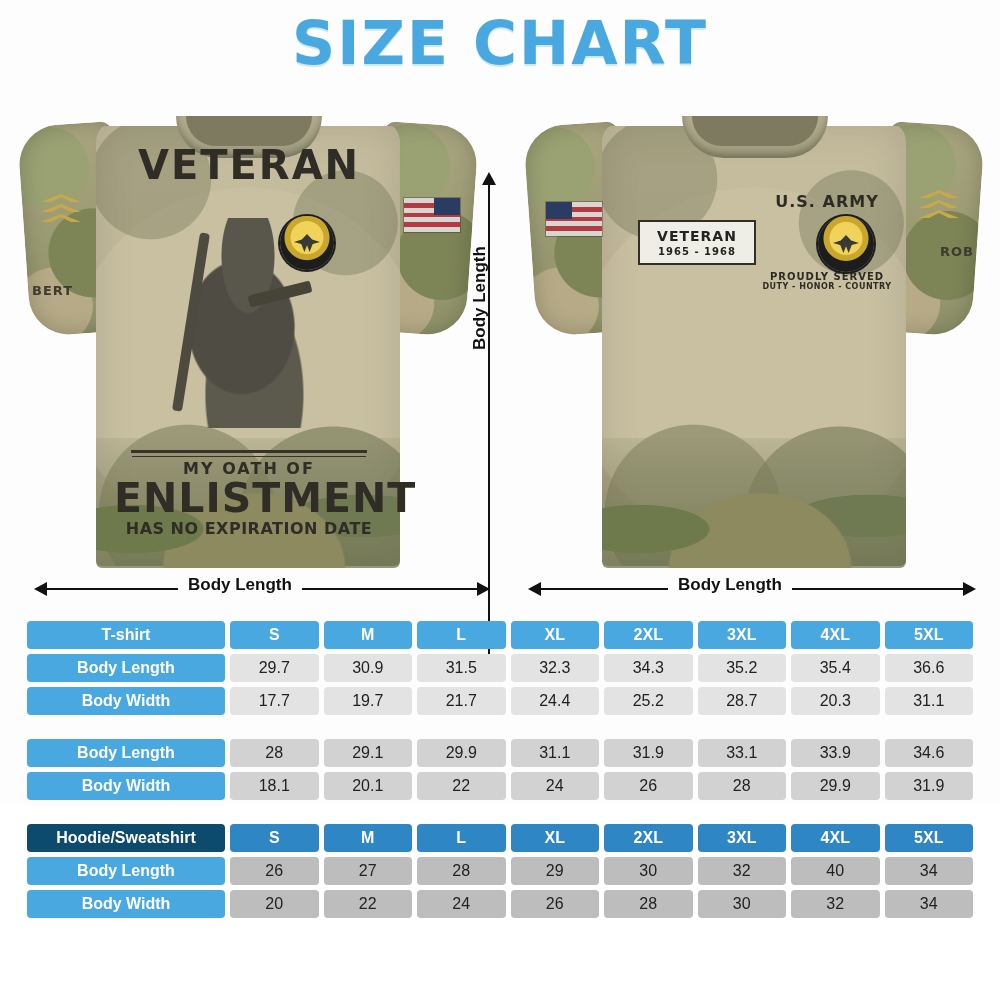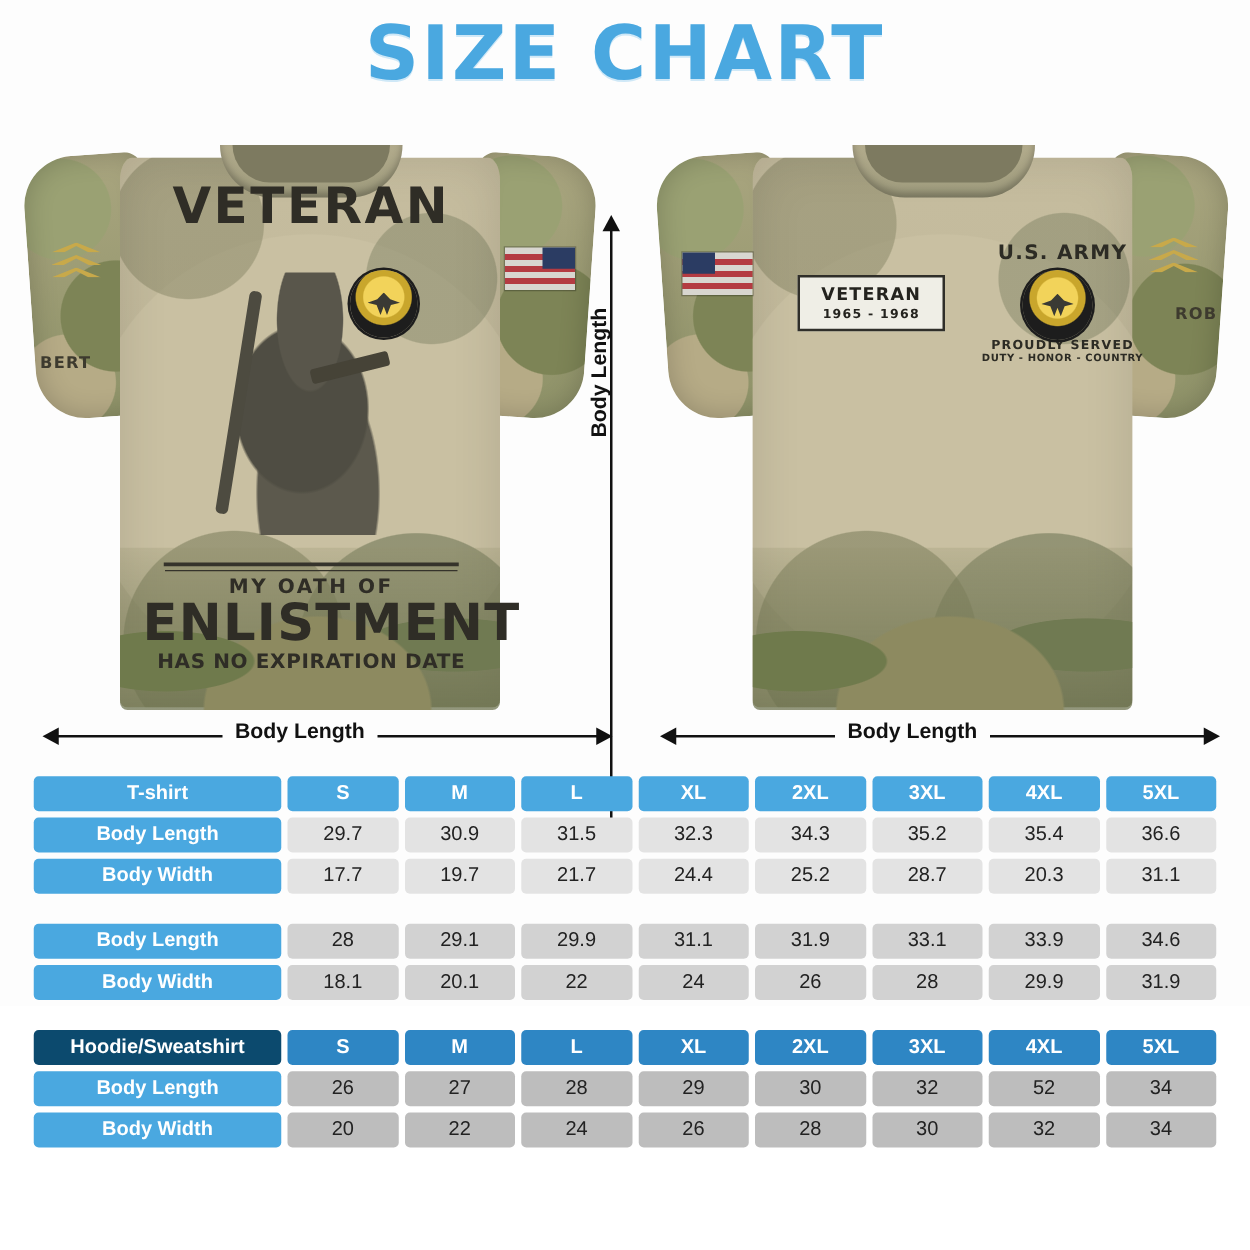--- a/index.html
+++ b/index.html
@@ -276,21 +276,21 @@
     text-align: center;
     background: #efeee6;
     border: 2px solid #2f2e29;
     color: #24231e;
     font-family: "DejaVu Sans", sans-serif;
   }
   .vet-tag .t1 { font-size: 14px; font-weight: bold; letter-spacing: 1px; }
   .vet-tag .t2 { font-size: 10px; font-weight: bold; letter-spacing: 1px; margin-top: 2px; }
   .army-block {
     position: absolute;
-    left: 260px;
+    left: 237px;
     top: 94px;
     width: 132px;
     text-align: center;
     color: #2c2b24;
     font-family: "DejaVu Sans", sans-serif;
   }
   .army-block .a1 { font-size: 16px; font-weight: bold; letter-spacing: 1px; }
   .army-block .a2 { font-size: 10px; font-weight: bold; letter-spacing: 1px; margin-top: 60px; }
   .army-block .a3 { font-size: 8px; font-weight: bold; letter-spacing: 0.5px; }
   .army-emblem {
@@ -592,21 +592,21 @@
         <td>5XL</td>
       </tr>
       <tr>
         <td class="rowhead">Body Length</td>
         <td>26</td>
         <td>27</td>
         <td>28</td>
         <td>29</td>
         <td>30</td>
         <td>32</td>
-        <td>52</td>
+        <td>40</td>
         <td>34</td>
       </tr>
       <tr>
         <td class="rowhead">Body Width</td>
         <td>20</td>
         <td>22</td>
         <td>24</td>
         <td>26</td>
         <td>28</td>
         <td>30</td>

